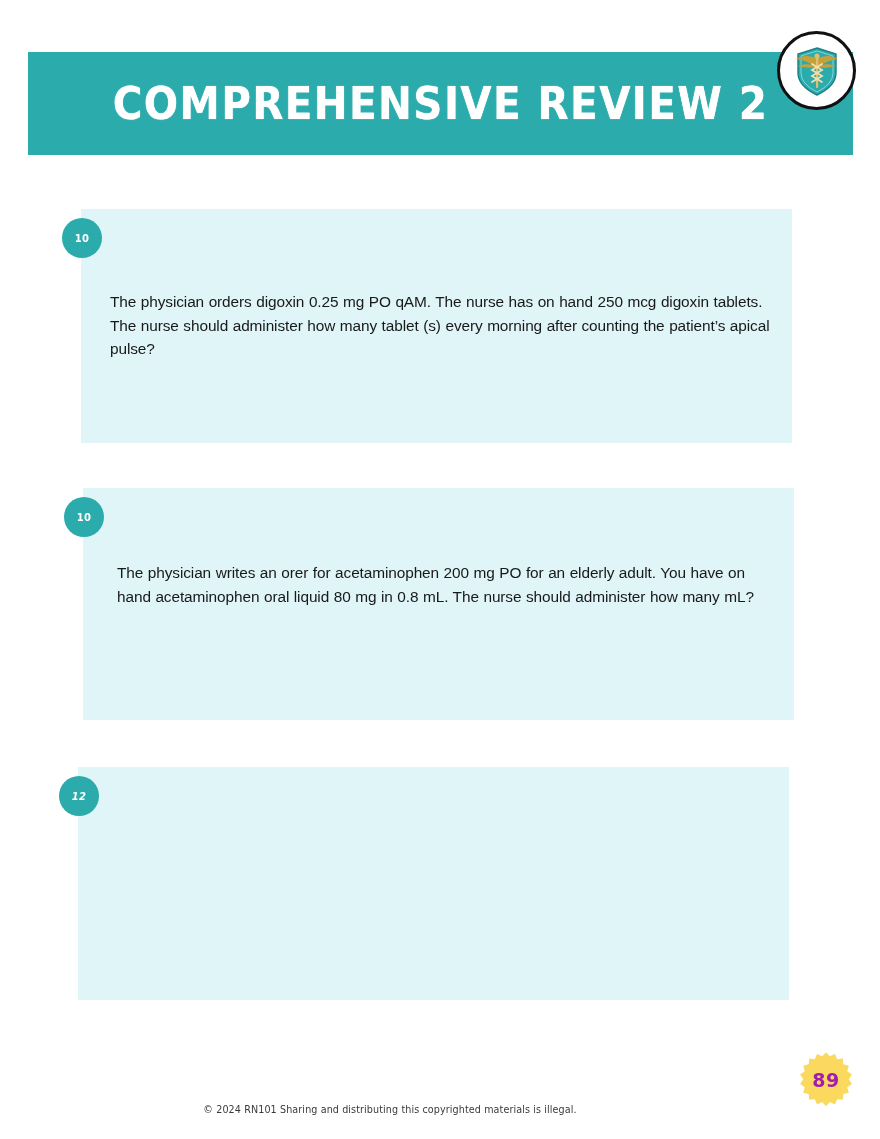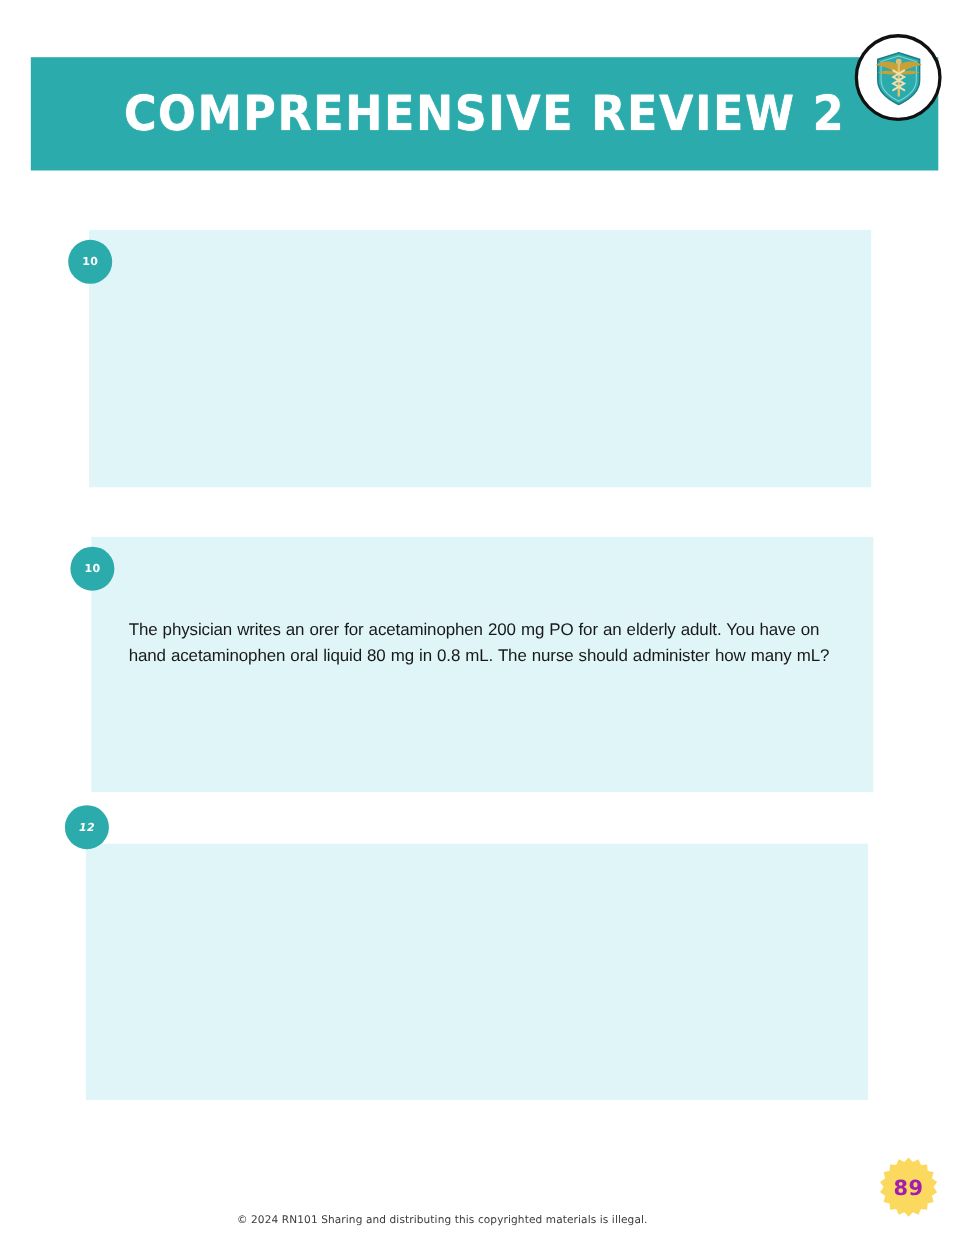--- a/index.html
+++ b/index.html
@@ -58,39 +58,39 @@
     background:#2BABAB;
     color:#ffffff;
     display:flex; align-items:center; justify-content:center;
     font-family:"DejaVu Sans", sans-serif;
     font-weight:bold;
     font-size:10px;
     letter-spacing:0.3px;
   }
   .badge-1 { left:62px; top:218px; }
   .badge-2 { left:64px; top:497px; }
-  .badge-3 { left:59px; top:732px;font-style:italic; }
+  .badge-3 { left:59px; top:776px;font-style:italic; }
 
   .q-text {
     position:absolute;
     color:#18191A;
     font-family:"Liberation Sans", sans-serif;
     font-size:15.4px;
     line-height:23.6px;
     letter-spacing:-0.1px;
     word-spacing:0.4px;
   }
   .q-text-1 { left:110px; top:290px; width:660px; }
   .q-text-2 { left:117px; top:561px; width:660px; }
   .q-text-3 { left:117px; top:848px; width:660px; }
 
   
   .footer-note {
     position:absolute;
-    left:12px; top:1104px; width:780px;
+    left:0; top:1104px; width:780px;
     text-align:center;
     color:#3a3a3a;
     font-family:"DejaVu Sans", sans-serif;
     font-size:9.6px;
     letter-spacing:0.1px;
   }
 
   .page-badge {
     position:absolute; left:797px; top:1051px;
     width:58px; height:58px;
@@ -128,20 +128,21 @@
       <rect x="30" y="17" width="2.2" height="31" rx="1" fill="#e0c070"></rect>
       <circle cx="31" cy="16" r="2.6" fill="#e0c070"></circle>
 
       <path d="M26 24 Q31 27 36 30 Q31 33 26 36 Q31 39 36 42" fill="none" stroke="#f0e0b0" stroke-width="1.8" stroke-linecap="round"></path>
       <path d="M36 24 Q31 27 26 30 Q31 33 36 36 Q31 39 26 42" fill="none" stroke="#f0e0b0" stroke-width="1.8" stroke-linecap="round"></path>
     </svg>
   </div>
 
   <div class="card card-1"></div>
   <div class="num-badge badge-1">10</div>
+  <div class="q-text q-text-1">The physician orders digoxin 0.25 mg PO qAM. The nurse has on hand 250 mcg digoxin tablets. The nurse should administer how many tablet (s) every morning after counting the patient’s apical pulse?</div>
 
   <div class="card card-2"></div>
   <div class="num-badge badge-2">10</div>
   <div class="q-text q-text-2">The physician writes an orer for acetaminophen 200 mg PO for an elderly adult. You have on hand acetaminophen oral liquid 80 mg in 0.8 mL. The nurse should administer how many mL?</div>
 
   <div class="card card-3"></div>
   <div class="num-badge badge-3">12</div>
 
   <div class="footer-note">© 2024 RN101 Sharing and distributing this copyrighted materials is illegal.</div>
 

